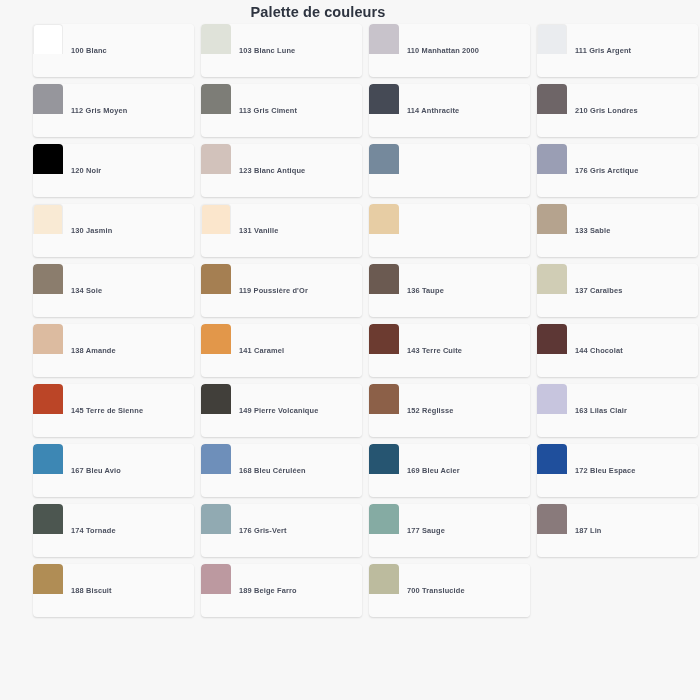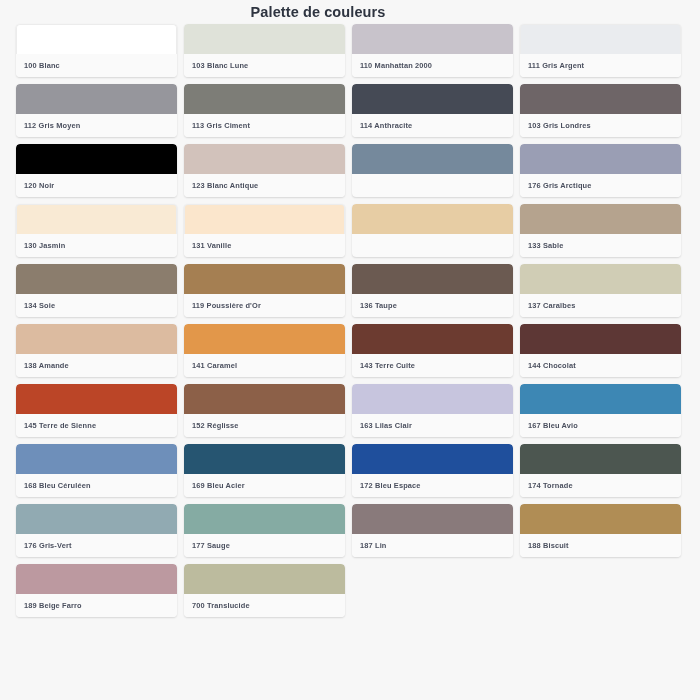--- a/index.html
+++ b/index.html
@@ -44,21 +44,21 @@
   }
 
   .swatch-card {
     width: 161px;
     height: 53px;
     background: #fafafa;
     border-radius: 4px;
     box-shadow: 0 1px 2px rgba(0,0,0,0.13), 0 0 1px rgba(0,0,0,0.07);
     overflow: hidden;
     display: flex;
-    flex-direction: column;
+    margin-left: 17px;
   }
 
   .swatch-color {
     width: 100%;
     height: 30px;
     flex: 0 0 30px;
     border-radius: 4px 4px 0 0;
   }
 
   .swatch-label {
@@ -110,21 +110,21 @@
       <div class="swatch-card">
         <div class="swatch-color" style="background-color: rgb(125, 125, 119);"></div>
         <div class="swatch-label">113 Gris Ciment</div>
       </div>
       <div class="swatch-card">
         <div class="swatch-color" style="background-color: rgb(69, 74, 85);"></div>
         <div class="swatch-label">114 Anthracite</div>
       </div>
       <div class="swatch-card">
         <div class="swatch-color" style="background-color: rgb(110, 101, 103);"></div>
-        <div class="swatch-label">103 Gris Londres</div>
+        <div class="swatch-label">210 Gris Londres</div>
       </div>
       <div class="swatch-card">
         <div class="swatch-color" style="background-color: rgb(0, 0, 0);"></div>
         <div class="swatch-label">120 Noir</div>
       </div>
       <div class="swatch-card">
         <div class="swatch-color" style="background-color: rgb(210, 194, 187);"></div>
         <div class="swatch-label">123 Blanc Antique</div>
       </div>
       <div class="swatch-card">
@@ -179,20 +179,24 @@
       </div>
       <div class="swatch-card">
         <div class="swatch-color" style="background-color: rgb(93, 55, 53);"></div>
         <div class="swatch-label">144 Chocolat</div>
       </div>
       <div class="swatch-card">
         <div class="swatch-color" style="background-color: rgb(187, 69, 39);"></div>
         <div class="swatch-label">145 Terre de Sienne</div>
       </div>
       <div class="swatch-card">
+        <div class="swatch-color" style="background-color: rgb(65, 63, 58);"></div>
+        <div class="swatch-label">149 Pierre Volcanique</div>
+      </div>
+      <div class="swatch-card">
         <div class="swatch-color" style="background-color: rgb(140, 96, 72);"></div>
         <div class="swatch-label">152 Réglisse</div>
       </div>
       <div class="swatch-card">
         <div class="swatch-color" style="background-color: rgb(199, 197, 222);"></div>
         <div class="swatch-label">163 Lilas Clair</div>
       </div>
       <div class="swatch-card">
         <div class="swatch-color" style="background-color: rgb(61, 135, 180);"></div>
         <div class="swatch-label">167 Bleu Avio</div>

